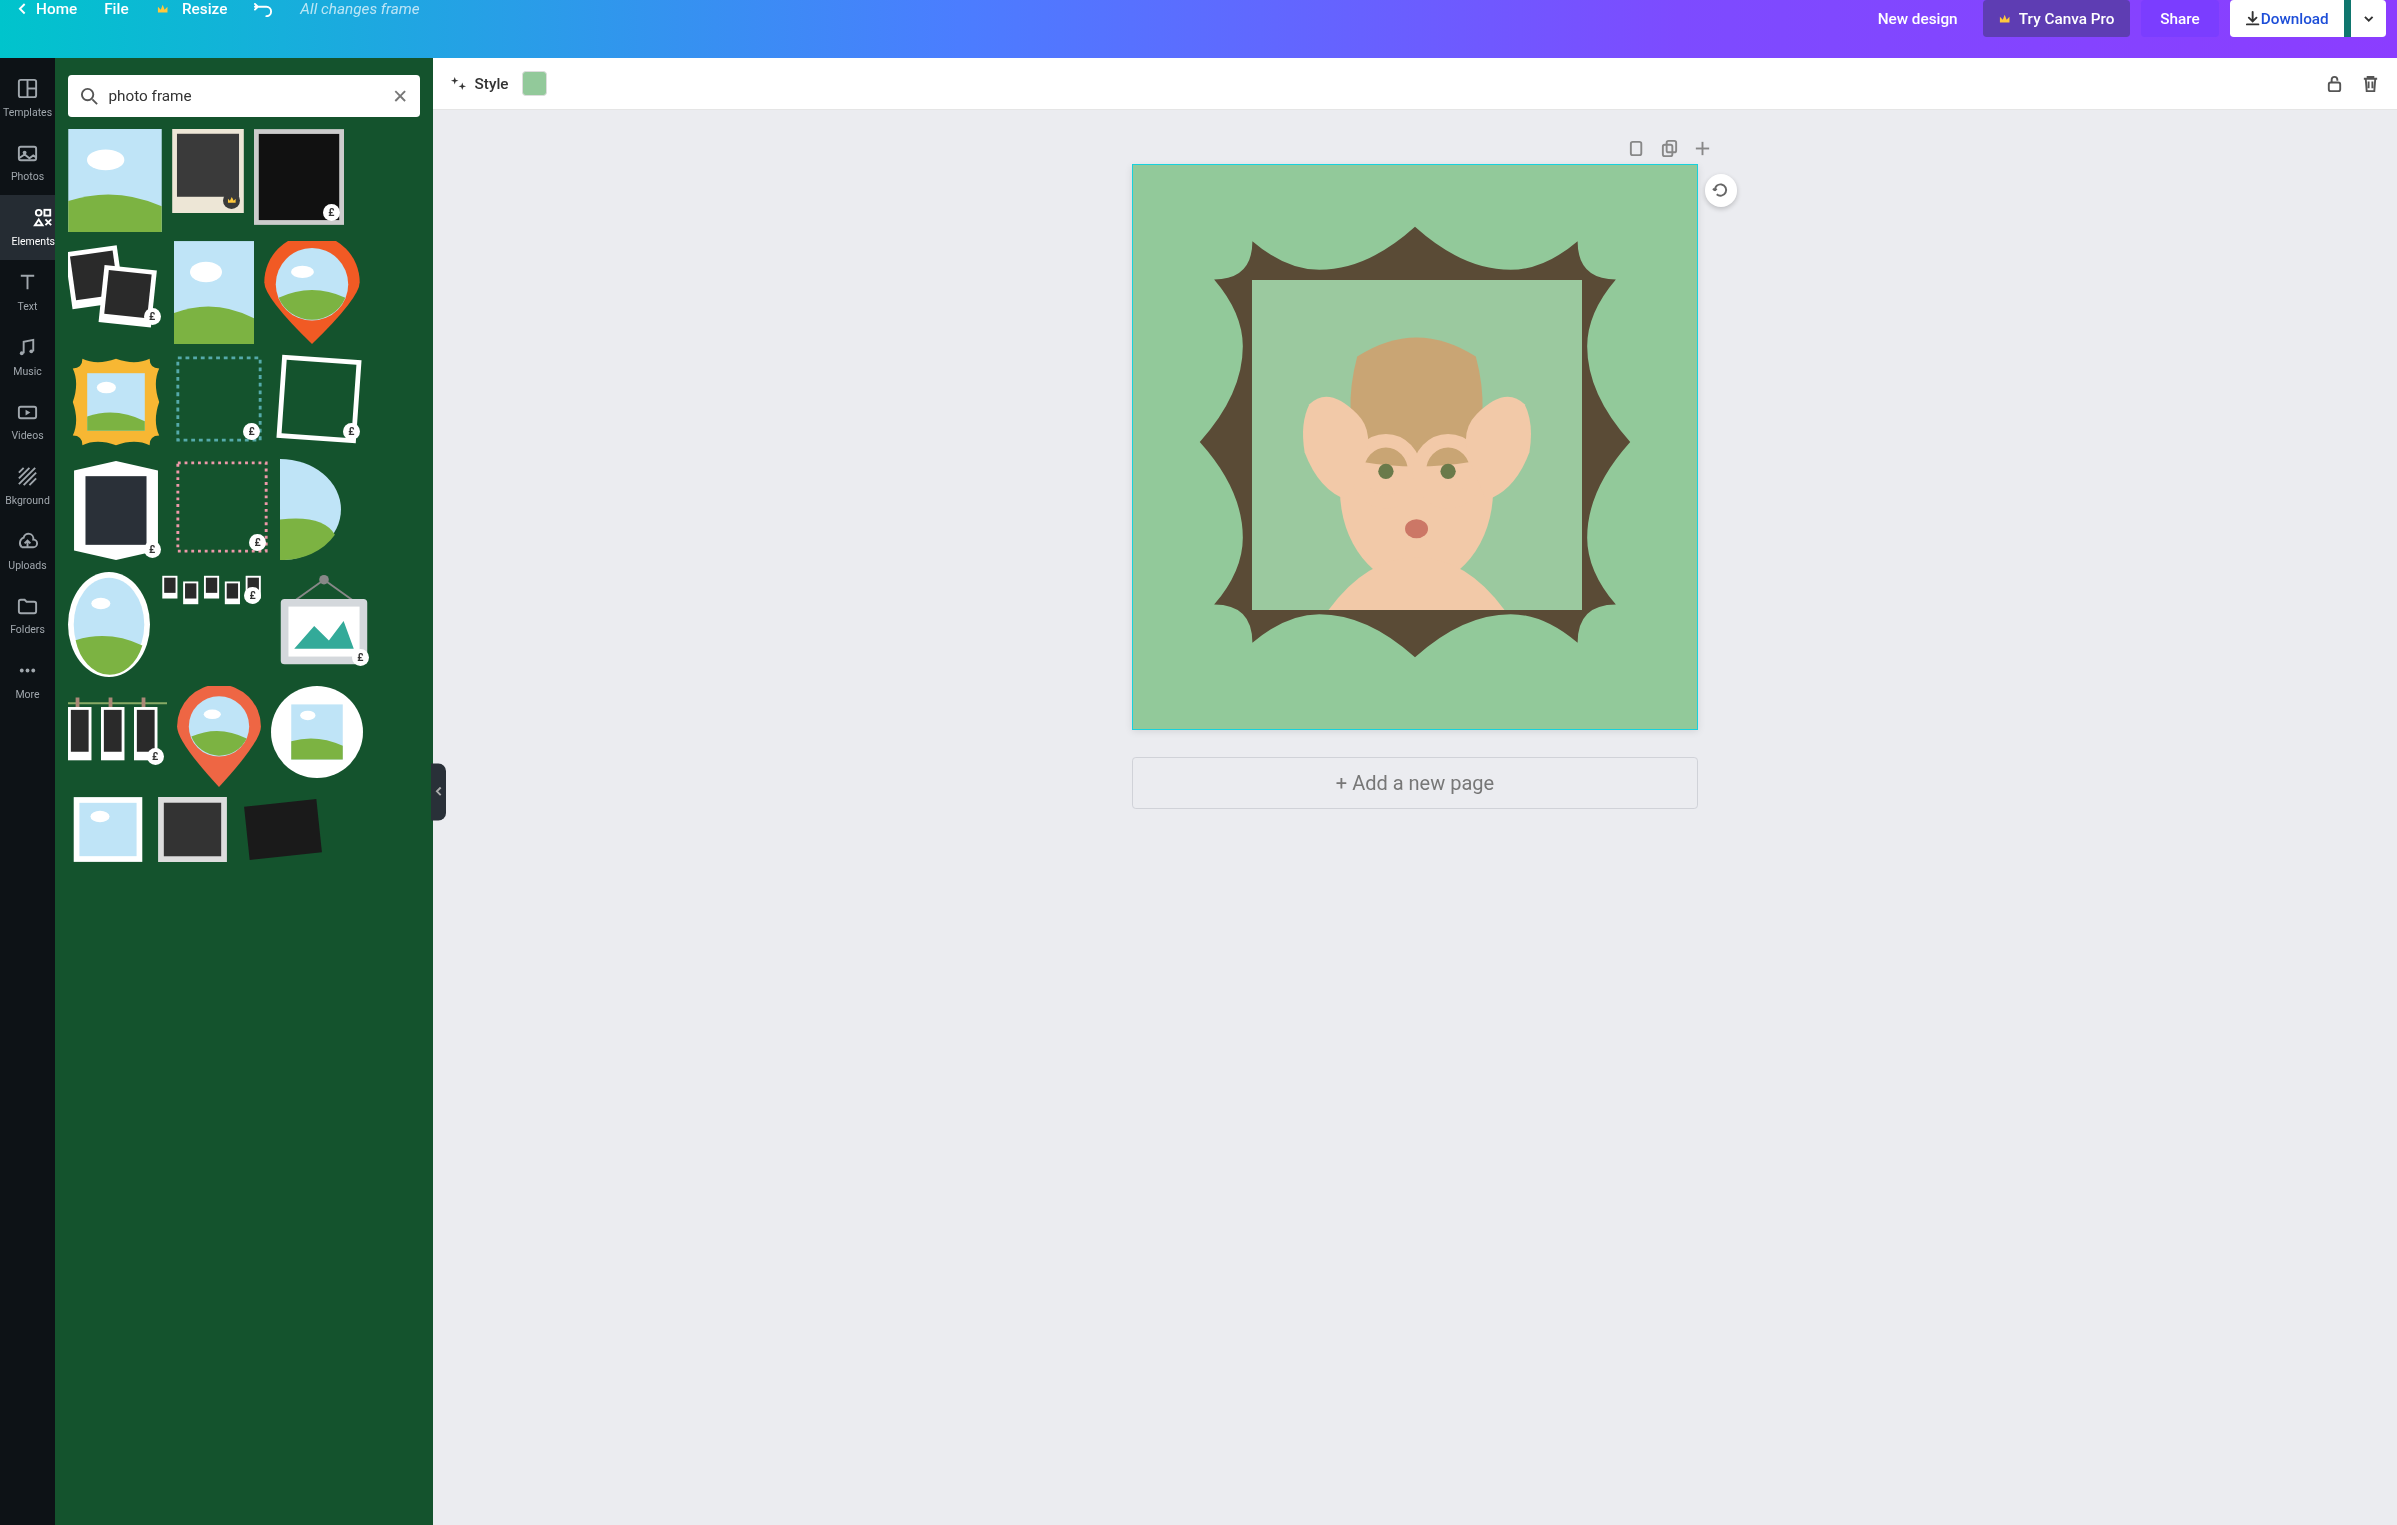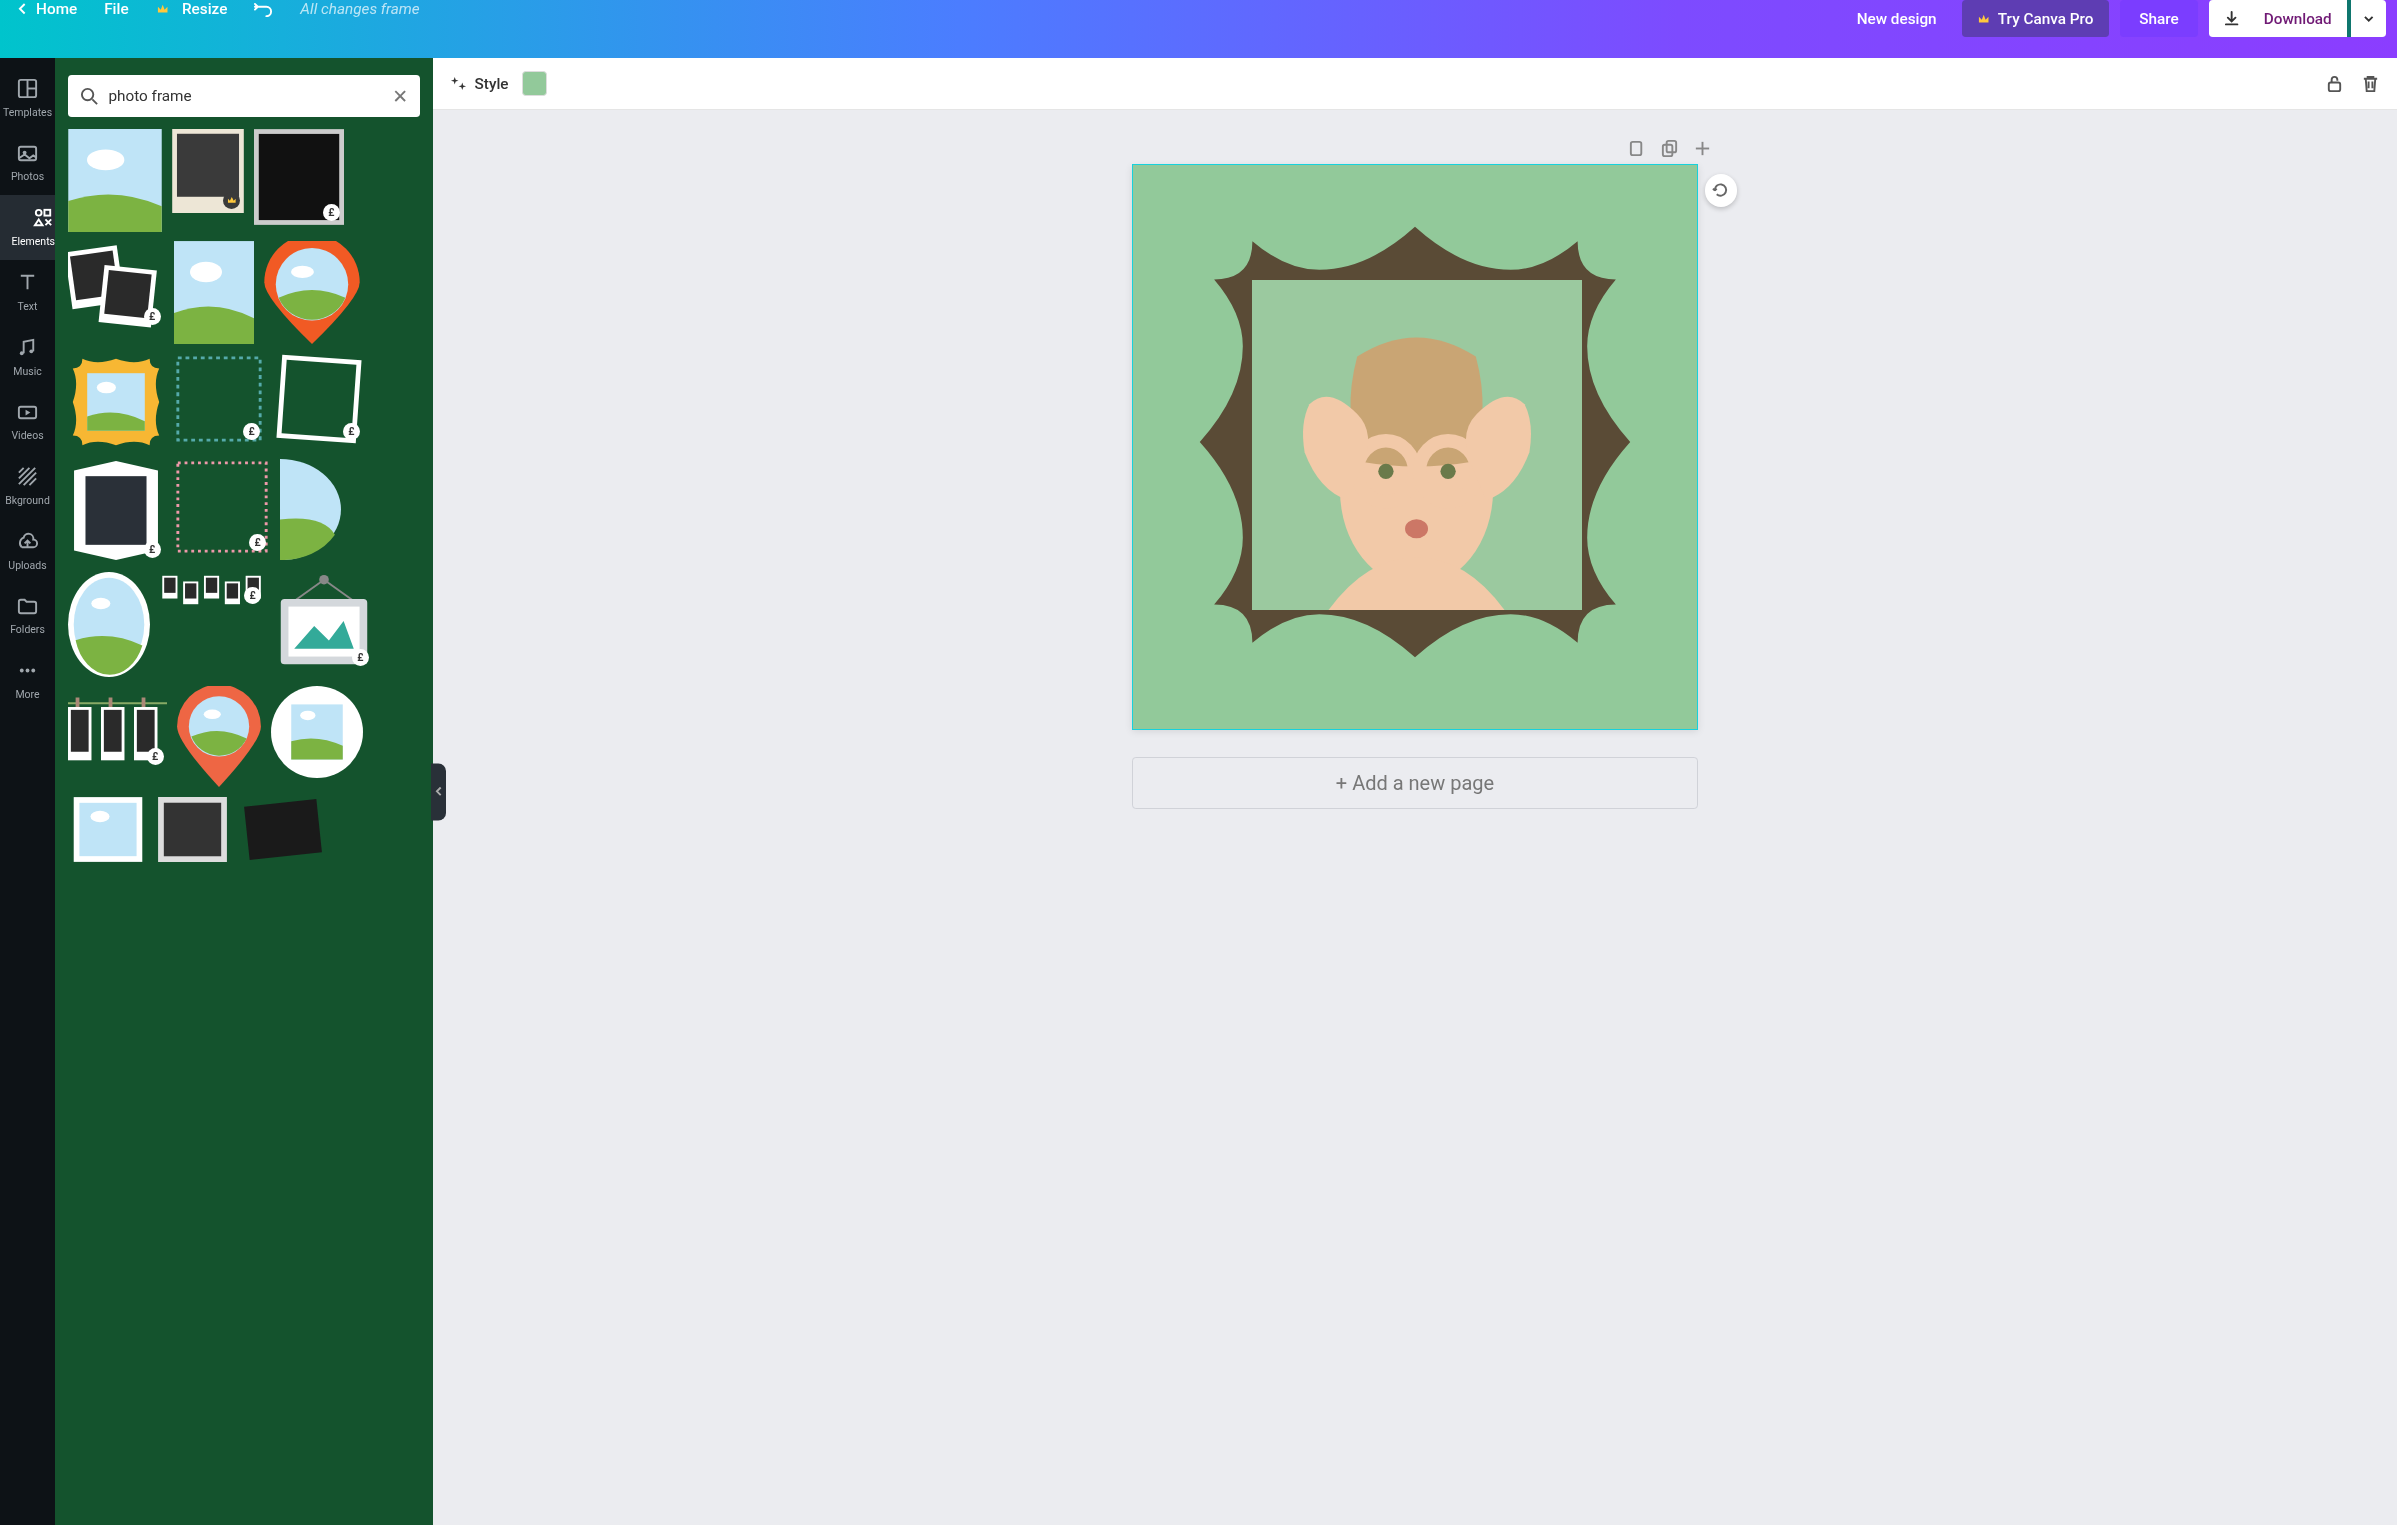--- a/index.html
+++ b/index.html
@@ -22,21 +22,21 @@
 .topbar .right { margin-left: auto; display: flex; align-items: center; gap: 11.5px; }
 .topbar .home { display: flex; align-items: center; gap: 7.6px; cursor: pointer; }
 .topbar .menu-item { cursor: pointer; }
 .topbar .resize { display: flex; align-items: center; gap: 13px; cursor: pointer; }
 .topbar .undo { cursor: pointer; display:flex; align-items:center; }
 .topbar .saved { color: rgba(255,255,255,0.7); font-style: italic; font-weight: 400; }
 .btn-ghost { padding: 7.6px 13.4px; border-radius: 3.8px; cursor: pointer; }
 .btn-try { background: #5e3db3; padding: 9.6px 15.3px; border-radius: 3.8px; display: flex; align-items: center; gap: 7.6px; cursor: pointer; }
 .btn-share { background: #7b3dff; padding: 9.6px 19px; border-radius: 3.8px; cursor: pointer; }
 .btn-download-group { display: flex; background: #fff; border-radius: 3.8px; overflow: hidden; }
-.btn-download { color: #701a75; padding: 9.6px 15.3px; display: flex; align-items: center; gap: 24px; cursor: pointer; border-right: 4px solid #0f766e; }
+.btn-download { color: #1d4ed8; padding: 9.6px 15.3px; display: flex; align-items: center; gap: 0; cursor: pointer; border-right: 7px solid #0f766e; }
 .btn-chevron { color: #333; padding: 9.6px 11.5px; cursor: pointer; display: flex; align-items: center; }
 
 
 .main { flex: 1; display: flex; min-height: 0; }
 
 
 .rail {
   width: 55px;
   background: #0d1216;
   display: flex;

